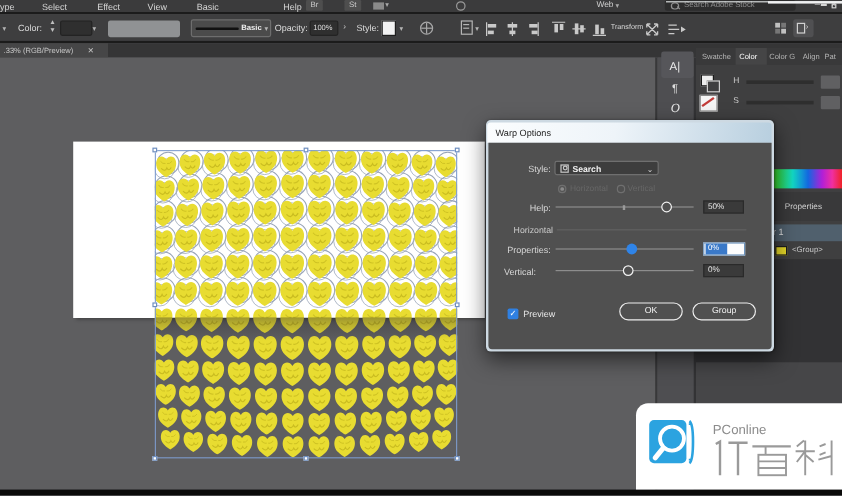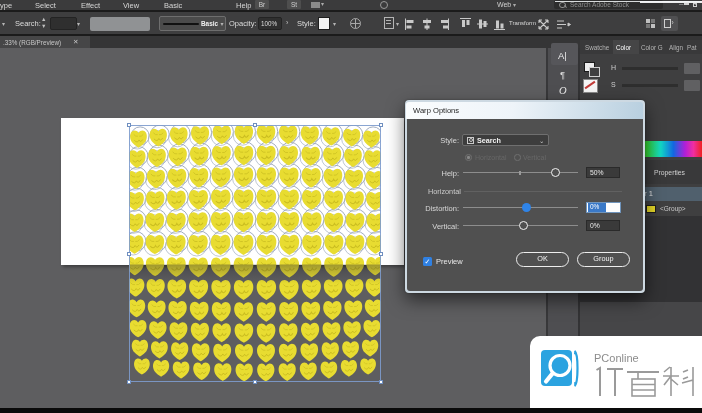--- a/index.html
+++ b/index.html
@@ -30,21 +30,21 @@
 <div class="t" style="left:692px;top:0px;font-size:6.5px;color:#bbb;">✕</div>
 <div class="abs" style="left:555px;top:0.5px;width:147px;height:1.5px;background:rgba(235,238,240,0.9);"></div>
 <div class="abs" style="left:640px;top:0.5px;width:62px;height:2px;background:rgba(245,247,248,0.95);"></div>
 <div class="abs" style="left:684px;top:3px;width:5px;height:1.5px;background:#d5d5d5;"></div>
 <div class="abs" style="left:693px;top:2.5px;width:4px;height:4px;border:1px solid #cfcfcf;box-sizing:border-box;"></div>
 
 <div class="abs" style="left:0;top:10px;width:702px;height:2px;background:#1b1b1b;"></div>
 <div class="abs" style="left:0;top:12px;width:702px;height:22px;background:#3e3e3f;"></div>
 <div class="abs" style="left:0;top:34px;width:702px;height:2px;background:#1b1b1b;"></div>
 <div class="t" style="left:2px;top:20px;font-size:6px;color:#b5b5b5;">▾</div>
-<div class="t" style="left:15px;top:19px;font-size:7.5px;color:#dcdcdc;">Search:</div>
+<div class="t" style="left:15px;top:19px;font-size:7.5px;color:#dcdcdc;">Color:</div>
 <div class="t" style="left:41px;top:16px;font-size:5.5px;color:#c0c0c0;">▲</div>
 <div class="t" style="left:41px;top:23px;font-size:5.5px;color:#c0c0c0;">▼</div>
 <div class="abs" style="left:50px;top:17px;width:27px;height:13px;background:#2f2f2f;border:1px solid #232323;border-radius:2px;box-sizing:border-box;"></div>
 <div class="t" style="left:77px;top:20px;font-size:6px;color:#b5b5b5;">▾</div>
 <div class="abs" style="left:90px;top:16.5px;width:60px;height:14px;background:#909294;border-radius:2px;"></div>
 <div class="abs" style="left:159px;top:16px;width:67px;height:15px;background:#4b4b4b;border:1px solid #6e6e6e;border-radius:2px;box-sizing:border-box;"></div>
 <div class="abs" style="left:163px;top:22.5px;width:36px;height:2.5px;background:#111;border-radius:1px;"></div>
 <div class="t" style="left:201px;top:19.5px;font-size:6.4px;color:#f0f0f0;font-weight:bold;">Basic</div>
 <div class="t" style="left:220.5px;top:20px;font-size:6px;color:#b5b5b5;">▾</div>
 <div class="t" style="left:229px;top:19px;font-size:7.5px;color:#dcdcdc;">Opacity:</div>
@@ -483,27 +483,27 @@
 
 <div class="t" style="left:430px;top:168.5px;width:29px;text-align:right;font-size:7.5px;color:#d8d8d8;">Help:</div>
 <div class="abs" style="left:463px;top:172px;width:115px;height:1px;background:#8d8d8d;"></div>
 <div class="abs" style="left:551px;top:168px;width:9px;height:9px;border:1.6px solid #f2f2f2;border-radius:50%;box-sizing:border-box;background:#505050;"></div>
 <div class="abs" style="left:586px;top:167px;width:34px;height:11px;background:#3a3a3a;border:1px solid #2a2a2a;box-sizing:border-box;font-size:6.8px;color:#e8e8e8;line-height:9.5px;padding-left:3px;">50%</div>
 <div class="abs" style="left:519px;top:170.5px;width:2px;height:4px;background:#9a9a9a;"></div>
 
 <div class="t" style="left:428px;top:186.5px;font-size:7.3px;color:#cccccc;">Horizontal</div>
 <div class="abs" style="left:464px;top:190.5px;width:158px;height:1px;background:#616161;"></div>
 
-<div class="t" style="left:420px;top:203.5px;width:39px;text-align:right;font-size:7.5px;color:#d8d8d8;">Distortion:</div>
+<div class="t" style="left:420px;top:203.5px;width:39px;text-align:right;font-size:7.5px;color:#d8d8d8;">Properties:</div>
 <div class="abs" style="left:463px;top:207px;width:115px;height:1px;background:#8d8d8d;"></div>
 <div class="abs" style="left:521.5px;top:203px;width:9px;height:9px;background:#2f84e8;border-radius:50%;"></div>
 <div class="abs" style="left:586px;top:201.5px;width:35px;height:11.5px;background:#fdfdfd;border:1px solid #6f94bc;box-sizing:border-box;"></div>
 <div class="abs" style="left:588px;top:203px;width:16px;height:8.5px;background:#3a79c8;font-size:6.5px;color:#fff;line-height:8.5px;padding-left:2px;">0%</div>
 
-<div class="t" style="left:420px;top:221.5px;width:39px;text-align:right;font-size:7.5px;color:#d8d8d8;">Vertical:</div>
+<div class="t" style="left:420px;top:221.5px;width:39px;font-size:7.5px;color:#d8d8d8;">Vertical:</div>
 <div class="abs" style="left:463px;top:225px;width:115px;height:1px;background:#8d8d8d;"></div>
 <div class="abs" style="left:518.5px;top:221px;width:9px;height:9px;border:1.6px solid #f2f2f2;border-radius:50%;box-sizing:border-box;background:#505050;"></div>
 <div class="abs" style="left:586px;top:220px;width:34px;height:11px;background:#3a3a3a;border:1px solid #2a2a2a;box-sizing:border-box;font-size:6.8px;color:#e8e8e8;line-height:9.5px;padding-left:3px;">0%</div>
 
 <div class="abs" style="left:423px;top:256.5px;width:9px;height:9px;background:#2f80e2;border-radius:1.5px;font-size:7px;color:#fff;line-height:9px;text-align:center;">✓</div>
 <div class="t" style="left:436px;top:257px;font-size:7.5px;color:#e8e8e8;text-align:right;">Preview</div>
 <div class="abs" style="left:516px;top:252px;width:53px;height:15px;border:1.4px solid #ededed;border-radius:8px;box-sizing:border-box;text-align:center;font-size:7.3px;color:#f2f2f2;line-height:12.5px;">OK</div>
 <div class="abs" style="left:577px;top:252px;width:53px;height:15px;border:1.4px solid #ededed;border-radius:8px;box-sizing:border-box;text-align:center;font-size:7.3px;color:#f2f2f2;line-height:12.5px;">Group</div>
 
 <div class="abs" style="left:0;top:408px;width:702px;height:5px;background:#0a0a0a;"></div>

